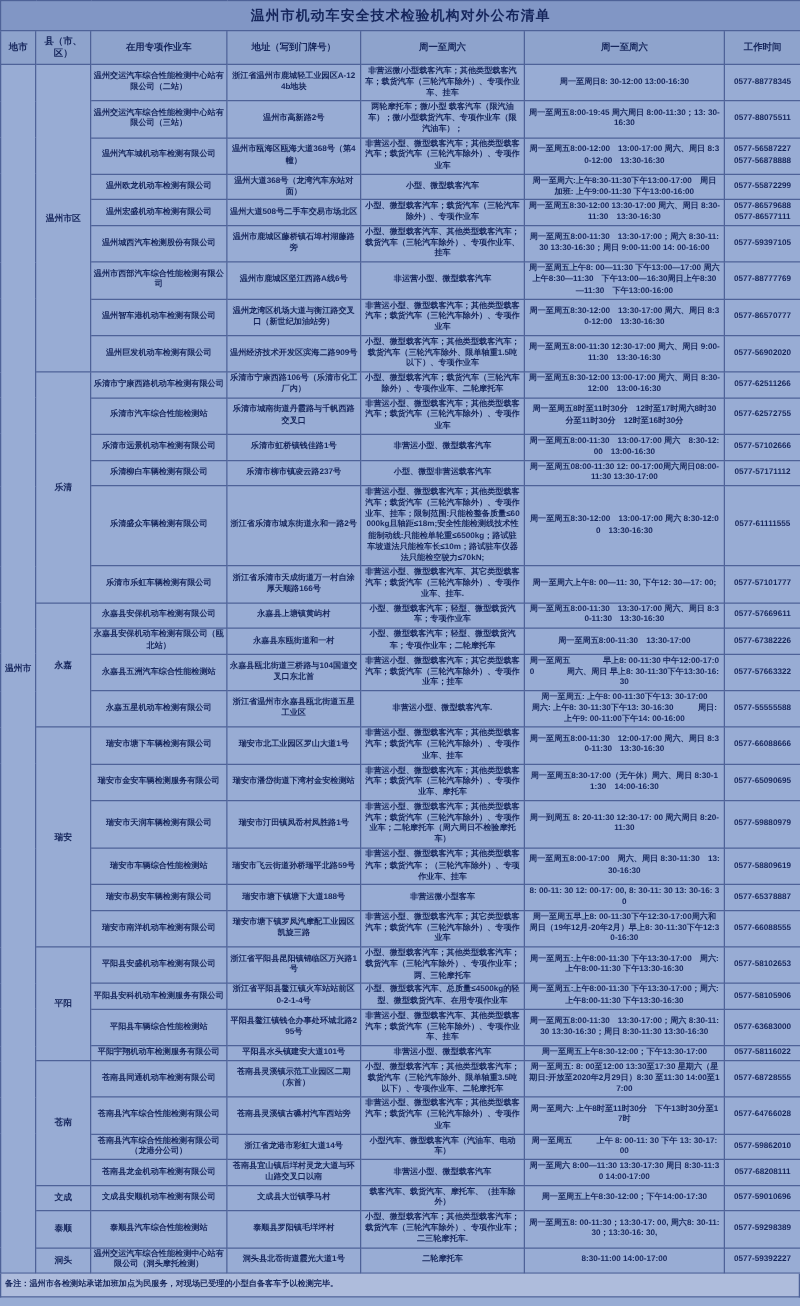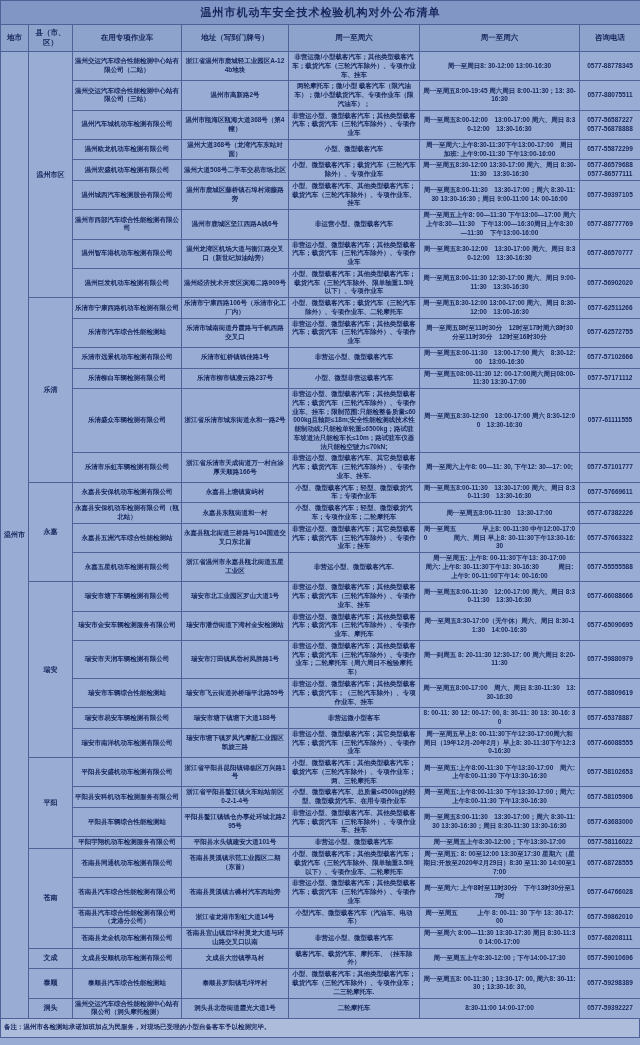--- a/index.html
+++ b/index.html
@@ -34,21 +34,21 @@
       <tr>
         <th class="title-cell" colspan="7">温州市机动车安全技术检验机构对外公布清单</th>
       </tr>
       <tr>
           <th class="col-head">地市</th>
           <th class="col-head">县（市、区）</th>
           <th class="col-head">在用专项作业车</th>
           <th class="col-head">地址（写到门牌号）</th>
           <th class="col-head">周一至周六</th>
           <th class="col-head">周一至周六</th>
-          <th class="col-head">咨询电话</th>
+          <th class="col-head">工作时间</th>
         </tr>
     </thead>
     <tbody>
         <tr>
           <td rowspan="36" class="city-cell">温州市</td>
           <td rowspan="9" class="county-cell">温州市区</td>
           <td class="body-cell name-cell">温州交运汽车综合性能检测中心站有限公司（二站）</td>
           <td class="body-cell addr-cell">浙江省温州市鹿城轻工业园区A-124b地块</td>
           <td class="body-cell veh-cell">非营运微/小型载客汽车；其他类型载客汽车；载货汽车（三轮汽车除外）、专项作业车、挂车</td>
           <td class="body-cell hours-cell">周一至周日8: 30-12:00 13:00-16:30</td>

